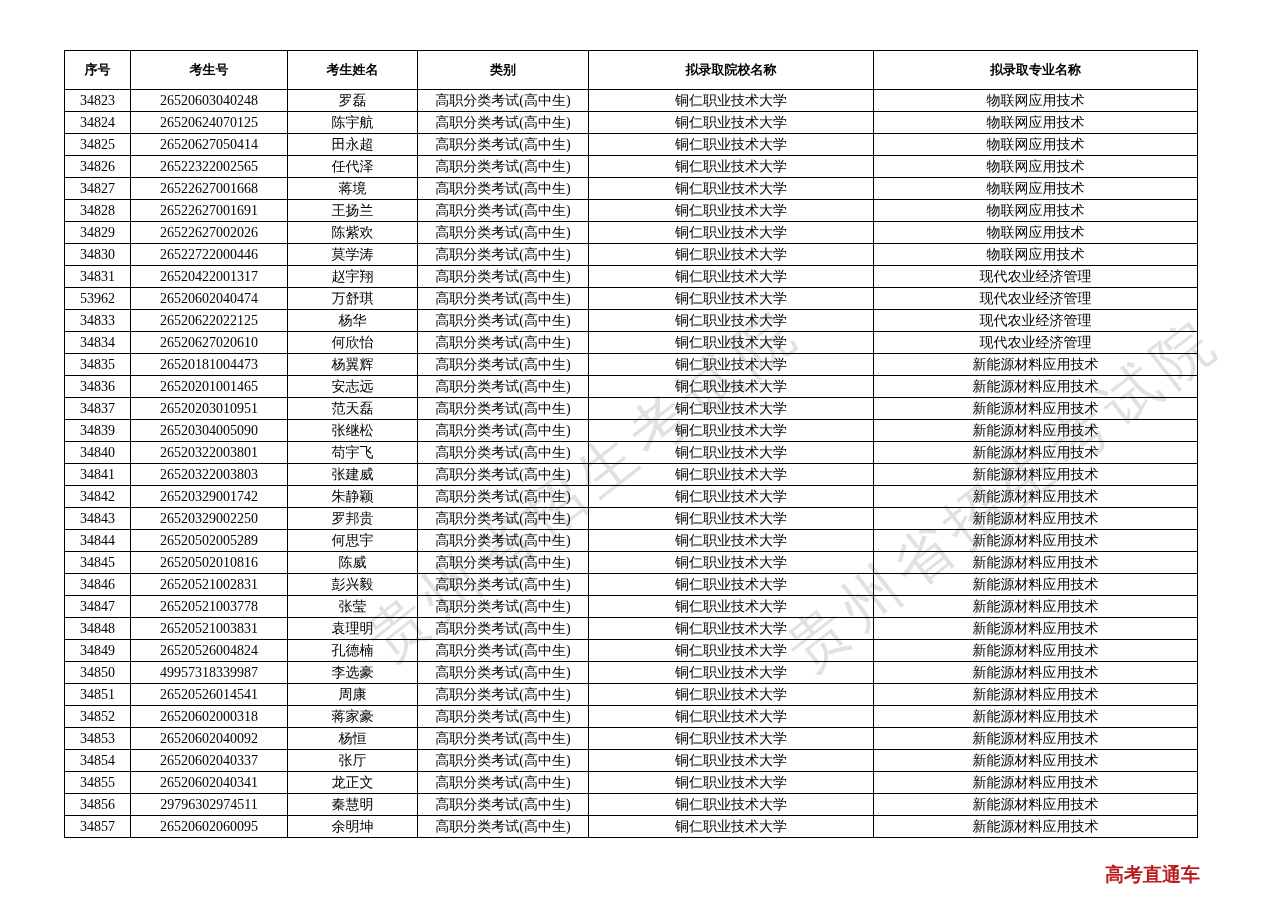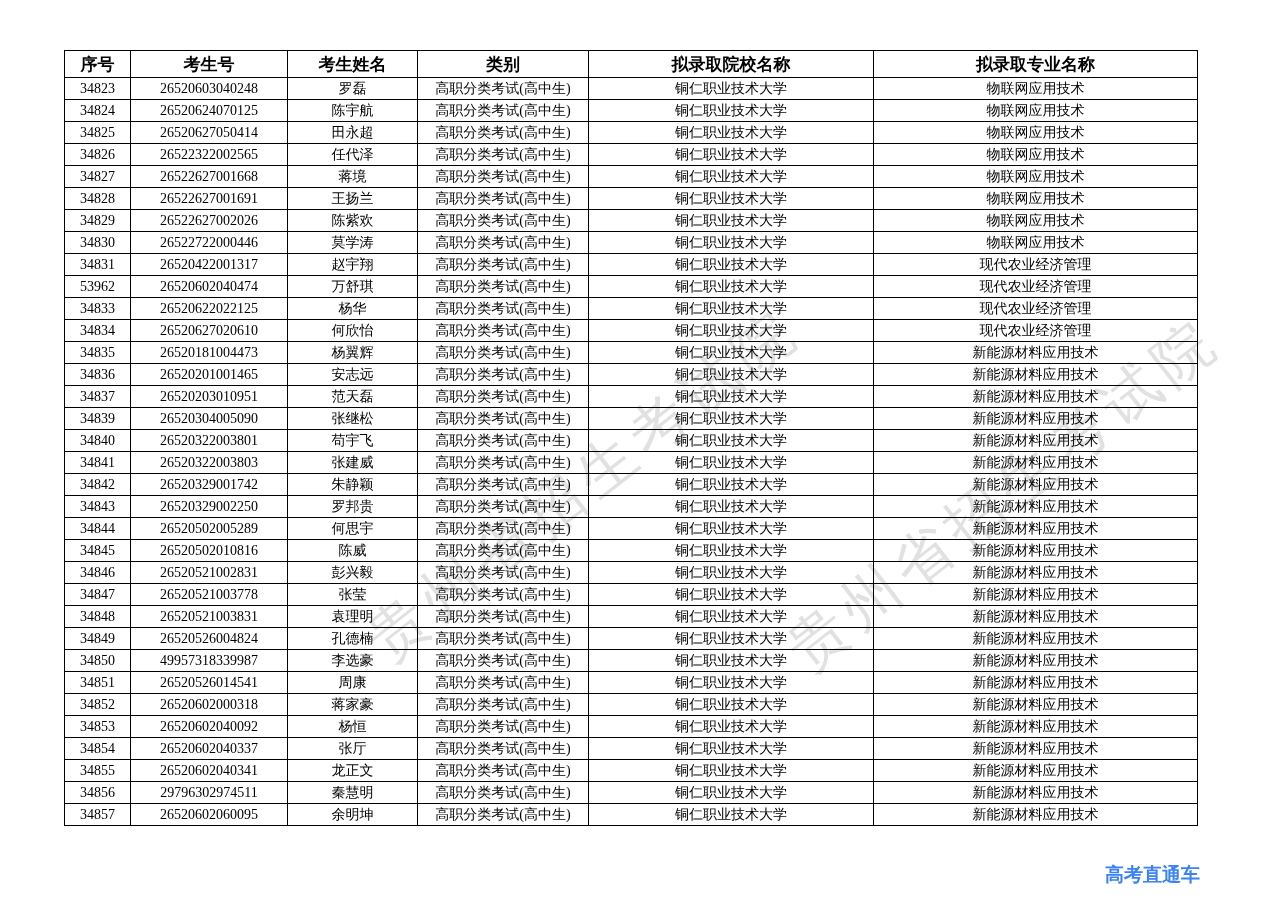--- a/index.html
+++ b/index.html
@@ -43,22 +43,22 @@
     text-align: center;
     vertical-align: middle;
     font-size: 14px;
     height: 22px;
     padding: 0 2px;
     white-space: nowrap;
     overflow: hidden;
   }
   th {
     font-weight: bold;
-    font-size: 17px;
-    height: 27px;
+    font-size: 13px;
+    height: 39px;
     text-align: center;
   }
 
   .footer-page {
     position: absolute;
     left: 0; right: 0;
     bottom: 22px;
     text-align: center;
     font-size: 14px;
     z-index: 1;
@@ -369,15 +369,15 @@
           <td>34857</td>
           <td>26520602060095</td>
           <td>余明坤</td>
           <td>高职分类考试(高中生)</td>
           <td>铜仁职业技术大学</td>
           <td>新能源材料应用技术</td>
         </tr>
       </tbody>
   </table>
 
-  <div class="brand" style="color: #3b82f6;">高考直通车</div>
+  <div class="brand" style="color: #b91c1c;">高考直通车</div>
 
 </div>
 
 </body></html>

